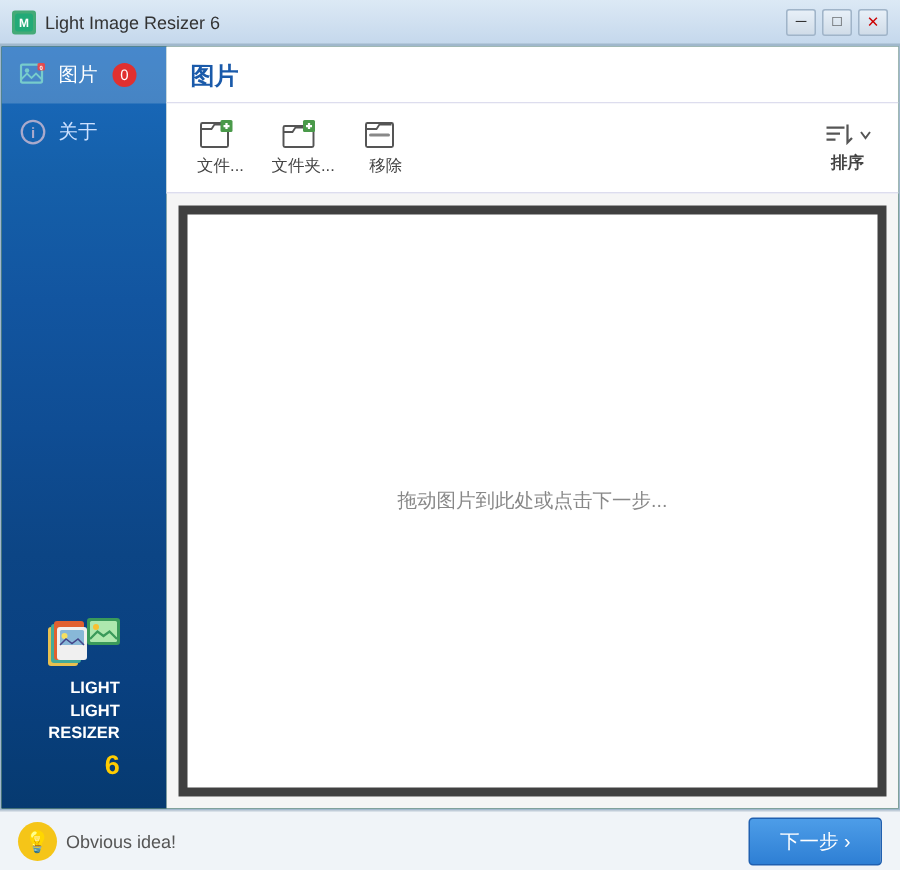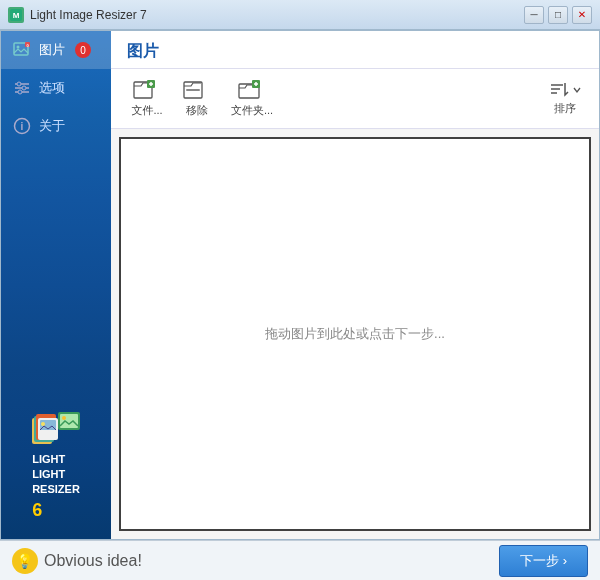--- a/index.html
+++ b/index.html
@@ -117,21 +117,21 @@
     .sidebar-logo {
       padding: 16px;
       display: flex;
       flex-direction: column;
       align-items: center;
     }
     .logo-text {
       color: white;
       font-size: 11px;
       font-weight: bold;
-      text-align: left;
+      text-align: right;
       line-height: 1.4;
     }
     .logo-number {
       font-size: 18px;
       font-weight: bold;
       color: #ffcc00;
     }
 
     
     .main-content {
@@ -182,20 +182,21 @@
     }
     .toolbar-btn-label {
       font-size: 11px;
       color: #444;
       white-space: nowrap;
     }
     .toolbar-right {
       margin-left: auto;
       display: flex;
       gap: 4px;
+      font-weight: bold;
     }
     .toolbar-btn-split {
       display: flex;
       flex-direction: column;
       align-items: center;
       padding: 4px 6px;
       cursor: pointer;
       border-radius: 3px;
       gap: 2px;
     }
@@ -206,21 +207,21 @@
     }
 
     
     .drop-area {
       flex: 1;
       display: flex;
       align-items: center;
       justify-content: center;
       margin: 8px;
       background: white;
-      border: 2px solid #404040;
+      border: 6px solid #404040;
     }
     .drop-hint {
       color: #888;
       font-size: 13px;
     }
 
     
     .bottom-bar {
       height: 40px;
       background: #f0f4f8;
@@ -239,21 +240,21 @@
       width: 26px;
       height: 26px;
       background: #f5c518;
       border-radius: 50%;
       display: flex;
       align-items: center;
       justify-content: center;
       font-size: 14px;
     }
     .obvious-text {
-      font-size: 16px;
+      font-size: 12px;
       color: #555;
     }
     .next-btn {
       margin-left: auto;
       background: linear-gradient(to bottom, #4d9de8, #2e7fd4);
       color: white;
       border: 1px solid #2060b0;
       border-radius: 3px;
       padding: 6px 20px;
       font-size: 13px;
@@ -272,21 +273,21 @@
 </head>
 <body>
 
 <div class="title-bar">
   <div class="title-bar-icon">
     <svg width="14" height="14" viewBox="0 0 14 14">
       <rect x="1" y="1" width="12" height="12" rx="2" fill="#2a7"></rect>
       <text x="7" y="10" text-anchor="middle" fill="white" font-size="8" font-weight="bold">M</text>
     </svg>
   </div>
-  <span class="title-bar-text">Light Image Resizer 7</span>
+  <span class="title-bar-text">Light Image Resizer 6</span>
   <div class="title-bar-controls">
     <div class="title-btn">─</div>
     <div class="title-btn">□</div>
     <div class="title-btn close">✕</div>
   </div>
 </div>
 
 <div class="window-body">
 
   <div class="sidebar">
@@ -298,33 +299,20 @@
           <circle cx="5" cy="6" r="1.5" fill="#7cc"></circle>
           <polyline points="1,12 5,8 8,11 11,8 15,12" fill="none" stroke="#7cc" stroke-width="1.2"></polyline>
           <rect x="12" y="1" width="5" height="5" rx="1" fill="#e44" opacity="0.9"></rect>
           <text x="14.5" y="5.5" text-anchor="middle" fill="white" font-size="4" font-weight="bold">0</text>
         </svg>
       </span>
       <span>图片</span>
       <span class="badge">0</span>
     </div>
 
-    <div class="sidebar-item">
-      <span class="sidebar-icon">
-        <svg width="18" height="16" viewBox="0 0 18 16">
-          <line x1="2" y1="4" x2="16" y2="4" stroke="#aacf" stroke-width="1.5"></line>
-          <line x1="2" y1="8" x2="16" y2="8" stroke="#aacf" stroke-width="1.5"></line>
-          <line x1="2" y1="12" x2="16" y2="12" stroke="#aacf" stroke-width="1.5"></line>
-          <circle cx="6" cy="4" r="2" fill="#1a6bbf" stroke="#aacf" stroke-width="1"></circle>
-          <circle cx="11" cy="8" r="2" fill="#1a6bbf" stroke="#aacf" stroke-width="1"></circle>
-          <circle cx="7" cy="12" r="2" fill="#1a6bbf" stroke="#aacf" stroke-width="1"></circle>
-        </svg>
-      </span>
-      <span>选项</span>
-    </div>
 
 
 
     <div class="sidebar-item">
       <span class="sidebar-icon">
         <svg width="18" height="18" viewBox="0 0 18 18">
           <circle cx="9" cy="9" r="7.5" fill="none" stroke="#aacf" stroke-width="1.5"></circle>
           <text x="9" y="13" text-anchor="middle" fill="#aacf" font-size="10" font-weight="bold">i</text>
         </svg>
       </span>
@@ -376,39 +364,39 @@
               <line x1="18" y1="3" x2="18" y2="7" stroke="white" stroke-width="1.5"></line>
               <line x1="16" y1="5" x2="20" y2="5" stroke="white" stroke-width="1.5"></line>
             </svg>
           </div>
           <span class="toolbar-btn-label">文件...</span>
         </div>
 
         <div class="toolbar-btn">
           <div class="toolbar-btn-icon">
             <svg width="28" height="22" viewBox="0 0 28 22">
-              <rect x="1" y="3" width="18" height="16" rx="1" fill="none" stroke="#555" stroke-width="1.3"></rect>
-              <polyline points="1,7 8,7 10,4 18,4" fill="none" stroke="#555" stroke-width="1.2"></polyline>
-              <rect x="3" y="10" width="14" height="2" rx="1" fill="#888"></rect>
-            </svg>
-          </div>
-          <span class="toolbar-btn-label">移除</span>
-        </div>
-
-        <div class="toolbar-btn">
-          <div class="toolbar-btn-icon">
-            <svg width="28" height="22" viewBox="0 0 28 22">
               <rect x="1" y="5" width="20" height="14" rx="1" fill="none" stroke="#555" stroke-width="1.3"></rect>
               <polyline points="1,9 7,9 9,6 20,6" fill="none" stroke="#555" stroke-width="1.2"></polyline>
               <rect x="14" y="1" width="8" height="8" rx="1" fill="#4a9a4a"></rect>
               <line x1="18" y1="3" x2="18" y2="7" stroke="white" stroke-width="1.5"></line>
               <line x1="16" y1="5" x2="20" y2="5" stroke="white" stroke-width="1.5"></line>
             </svg>
           </div>
           <span class="toolbar-btn-label">文件夹...</span>
+        </div>
+
+        <div class="toolbar-btn">
+          <div class="toolbar-btn-icon">
+            <svg width="28" height="22" viewBox="0 0 28 22">
+              <rect x="1" y="3" width="18" height="16" rx="1" fill="none" stroke="#555" stroke-width="1.3"></rect>
+              <polyline points="1,7 8,7 10,4 18,4" fill="none" stroke="#555" stroke-width="1.2"></polyline>
+              <rect x="3" y="10" width="14" height="2" rx="1" fill="#888"></rect>
+            </svg>
+          </div>
+          <span class="toolbar-btn-label">移除</span>
         </div>
 
       </div>
 
       <div class="toolbar-right">
 
         <div class="toolbar-btn-split">
           <div class="split-row">
             <svg width="22" height="18" viewBox="0 0 22 18">
               <line x1="2" y1="4" x2="14" y2="4" stroke="#555" stroke-width="1.5"></line>

